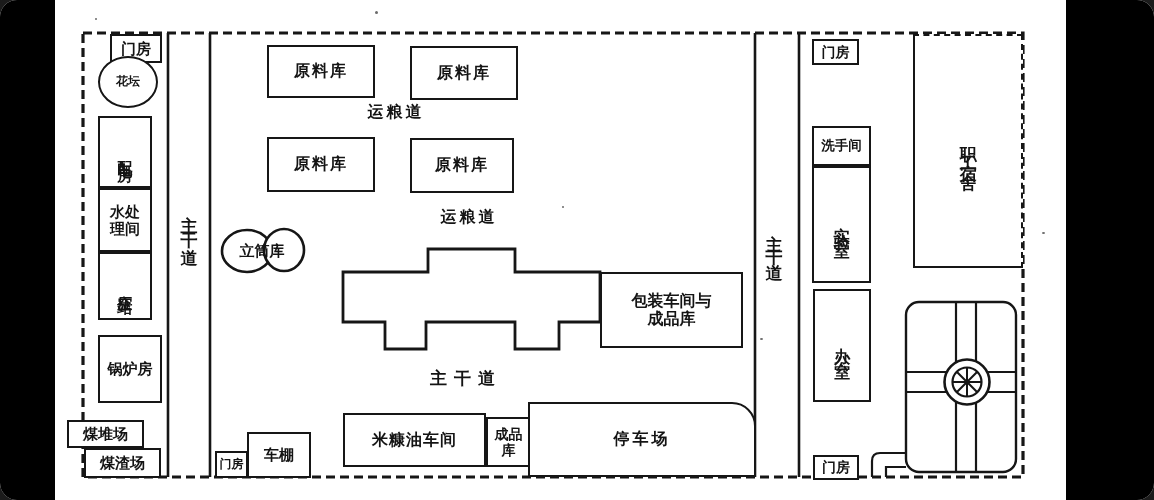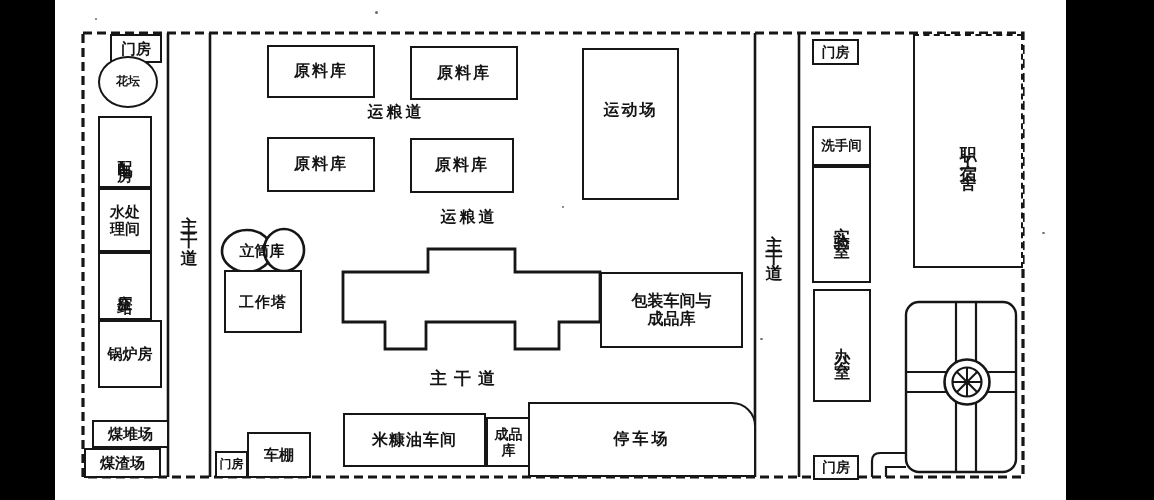--- a/index.html
+++ b/index.html
@@ -1,17 +1,17 @@
 <!DOCTYPE html>
 <html><head>
 <meta charset="utf-8">
 <style>
   html,body{margin:0;padding:0;background:#1b1b1b;}
   #stage{position:relative;width:1154px;height:500px;background:#ffffff;overflow:hidden;
-         font-family:"Liberation Sans", sans-serif;}
+         font-family:"Liberation Sans", sans-serif;border-radius:17px;}
   .sidebar{position:absolute;top:0;height:500px;background:#000;}
   #plan-svg{position:absolute;left:0;top:0;z-index:1;}
   .bx{position:absolute;box-sizing:border-box;border:2.5px solid #161616;background:#fff;
       display:flex;align-items:center;justify-content:center;text-align:center;
       font-weight:bold;color:#141414;line-height:1.15;z-index:2;}
   .vert{writing-mode:vertical-rl;text-orientation:upright;}
   .lbl{position:absolute;font-weight:bold;color:#141414;text-align:center;z-index:3;line-height:1.15;font-family:Liberation Serif, serif;}
   .circle{border-radius:50%;}
   .speck{position:absolute;background:#6a6a6a;border-radius:50%;z-index:2;}
 </style>
@@ -74,25 +74,25 @@
   </div>
 
   <div class="bx" style="left:98px;top:188px;width:54px;height:64px;font-size:15px;justify-content:center;">
     <span style="display:inline-block;width:36px;">水处理间</span>
   </div>
 
   <div class="bx" style="left:98px;top:252px;width:54px;height:68px;font-size:15px;">
     <span class="vert" style="letter-spacing:3px;">空压站</span>
   </div>
 
-  <div class="bx" style="left:98px;top:320px;width:64px;height:68px;font-size:15px;">
+  <div class="bx" style="left:98px;top:335px;width:64px;height:68px;font-size:15px;">
     <span>锅炉房</span>
   </div>
 
-  <div class="bx" style="left:92px;top:420px;width:77px;height:28px;font-size:15px;">
+  <div class="bx" style="left:67px;top:420px;width:77px;height:28px;font-size:15px;">
     <span>煤堆场</span>
   </div>
 
   <div class="bx" style="left:84px;top:448px;width:77px;height:30px;font-size:15px;">
     <span>煤渣场</span>
   </div>
 
   <div class="lbl vert" style="left:179px;top:203px;font-size:17px;letter-spacing:16px;">主干道</div>
   <div class="lbl vert" style="left:764px;top:222px;font-size:17px;letter-spacing:14px;">主干道</div>
   <div class="lbl" style="left:352px;top:103px;width:88px;font-size:16px;letter-spacing:3px;">运粮道</div>
@@ -105,29 +105,23 @@
   <div class="bx" style="left:410px;top:46px;width:108px;height:54px;font-size:16px;letter-spacing:2px;">
     <span>原料库</span>
   </div>
   <div class="bx" style="left:267px;top:137px;width:108px;height:55px;font-size:16px;letter-spacing:2px;">
     <span>原料库</span>
   </div>
   <div class="bx" style="left:410px;top:138px;width:104px;height:55px;font-size:16px;letter-spacing:2px;">
     <span>原料库</span>
   </div>
 
-  <div class="bx" style="left:582px;top:48px;width:97px;height:152px;font-size:16px;letter-spacing:2px;">
-    <span style="margin-top:-28px;">运动场</span>
-  </div>
 
   <div class="lbl" style="left:228px;top:243px;width:68px;font-size:15px;">立筒库</div>
 
-  <div class="bx" style="left:224px;top:270px;width:78px;height:63px;font-size:15px;letter-spacing:1px;">
-    <span>工作塔</span>
-  </div>
 
 
   <div class="bx" style="left:600px;top:272px;width:143px;height:76px;font-size:16px;">
     <span style="display:inline-block;width:92px;">包装车间与成品库</span>
   </div>
 
   <div class="bx" style="left:343px;top:413px;width:143px;height:54px;font-size:16px;letter-spacing:1px;">
     <span>米糠油车间</span>
   </div>
 

